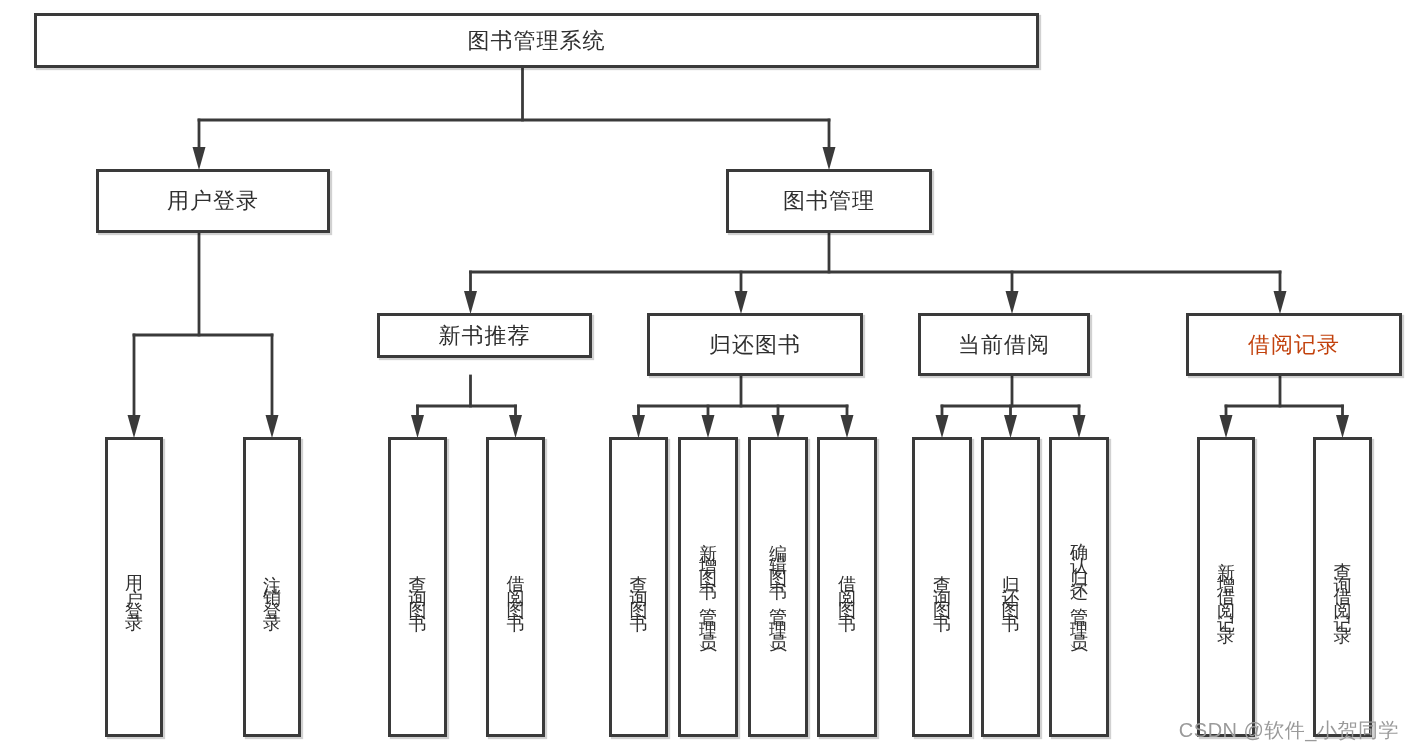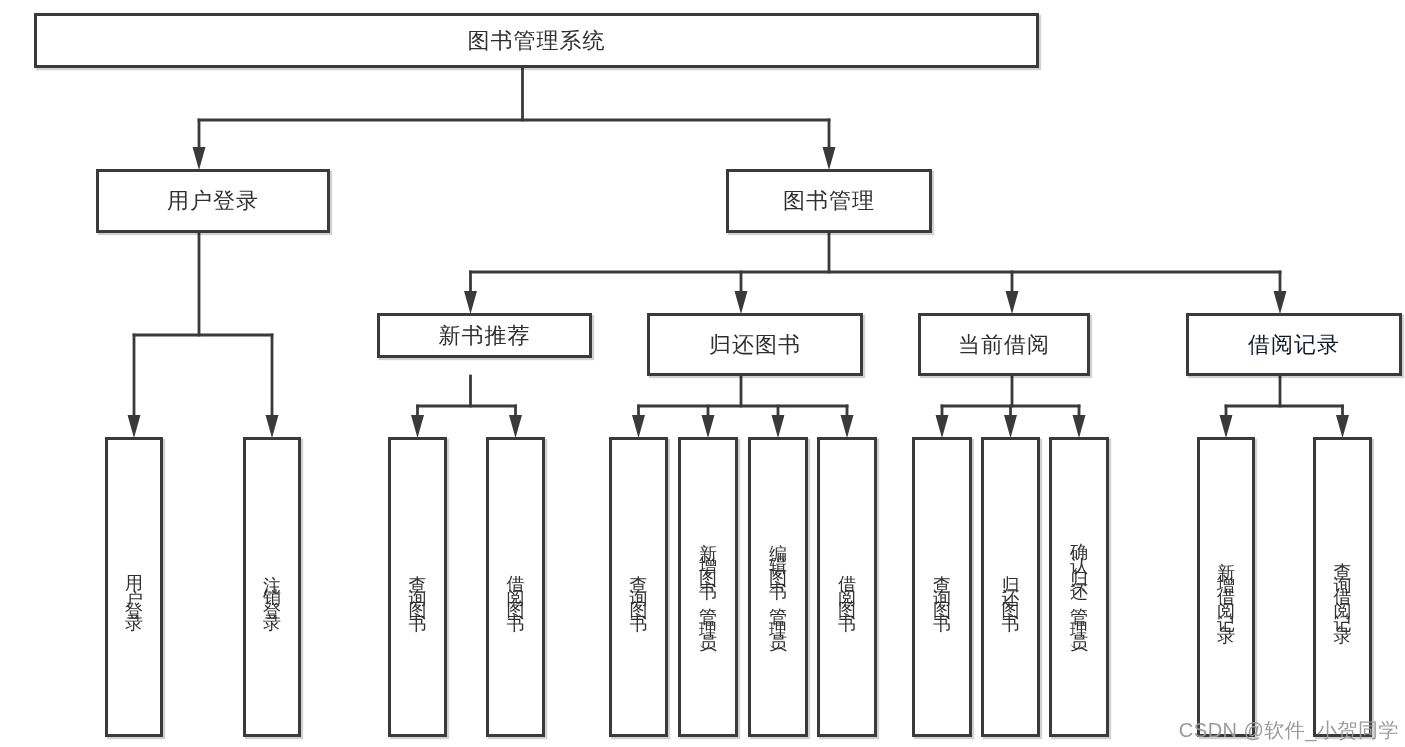--- a/index.html
+++ b/index.html
@@ -118,21 +118,21 @@
         <polygon points="1342.5,438 1336,415 1349,415" fill="#3a3a3a"></polygon>
       </g>
     </svg>
 
   <div class="node h" style="left: 20px; top: 13px; width: 1005px; height: 55px; border-color: rgb(58, 58, 58); background: rgb(255, 255, 255); color: rgb(47, 47, 47);">图书管理系统</div>
     <div class="node h" style="left: 82px; top: 169px; width: 234px; height: 64px; border-color: rgb(58, 58, 58); background: rgb(255, 255, 255); color: rgb(47, 47, 47);">用户登录</div>
     <div class="node h" style="left: 712px; top: 169px; width: 206px; height: 64px; border-color: rgb(58, 58, 58); background: rgb(255, 255, 255); color: rgb(47, 47, 47);">图书管理</div>
     <div class="node h" style="left: 363px; top: 313px; width: 215px; height: 45px; border-color: rgb(58, 58, 58); background: rgb(255, 255, 255); color: rgb(47, 47, 47);">新书推荐</div>
     <div class="node h" style="left: 633px; top: 313px; width: 216px; height: 63px; border-color: rgb(58, 58, 58); background: rgb(255, 255, 255); color: rgb(47, 47, 47);">归还图书</div>
     <div class="node h" style="left: 904px; top: 313px; width: 172px; height: 63px; border-color: rgb(58, 58, 58); background: rgb(255, 255, 255); color: rgb(47, 47, 47);">当前借阅</div>
-    <div class="node h" style="left: 1172px; top: 313px; width: 216px; height: 63px; border-color: rgb(58, 58, 58); background: rgb(255, 255, 255); color: #0f172a;">借阅记录</div>
+    <div class="node h" style="left: 1172px; top: 313px; width: 216px; height: 63px; border-color: rgb(58, 58, 58); background: rgb(255, 255, 255); color: #c2410c;">借阅记录</div>
     <div class="node v" style="left: 105px; top: 437px; width: 58px; height: 300px; border-color: rgb(58, 58, 58); background: rgb(255, 255, 255); color: rgb(47, 47, 47);">用户登录</div>
     <div class="node v" style="left: 243px; top: 437px; width: 58px; height: 300px; border-color: rgb(58, 58, 58); background: rgb(255, 255, 255); color: rgb(47, 47, 47);">注销登录</div>
     <div class="node v" style="left: 388px; top: 437px; width: 59px; height: 300px; border-color: rgb(58, 58, 58); background: rgb(255, 255, 255); color: rgb(47, 47, 47);">查询图书</div>
     <div class="node v" style="left: 486px; top: 437px; width: 59px; height: 300px; border-color: rgb(58, 58, 58); background: rgb(255, 255, 255); color: rgb(47, 47, 47);">借阅图书</div>
     <div class="node v" style="left: 609px; top: 437px; width: 59px; height: 300px; border-color: rgb(58, 58, 58); background: rgb(255, 255, 255); color: rgb(47, 47, 47);">查询图书</div>
     <div class="node v" style="left: 678px; top: 437px; width: 60px; height: 300px; border-color: rgb(58, 58, 58); background: rgb(255, 255, 255); color: rgb(47, 47, 47);">新增图书（管理员）</div>
     <div class="node v" style="left: 748px; top: 437px; width: 60px; height: 300px; border-color: rgb(58, 58, 58); background: rgb(255, 255, 255); color: rgb(47, 47, 47);">编辑图书（管理员）</div>
     <div class="node v" style="left: 817px; top: 437px; width: 60px; height: 300px; border-color: rgb(58, 58, 58); background: rgb(255, 255, 255); color: rgb(47, 47, 47);">借阅图书</div>
     <div class="node v" style="left: 912px; top: 437px; width: 60px; height: 300px; border-color: rgb(58, 58, 58); background: rgb(255, 255, 255); color: rgb(47, 47, 47);">查询图书</div>
     <div class="node v" style="left: 981px; top: 437px; width: 59px; height: 300px; border-color: rgb(58, 58, 58); background: rgb(255, 255, 255); color: rgb(47, 47, 47);">归还图书</div>

